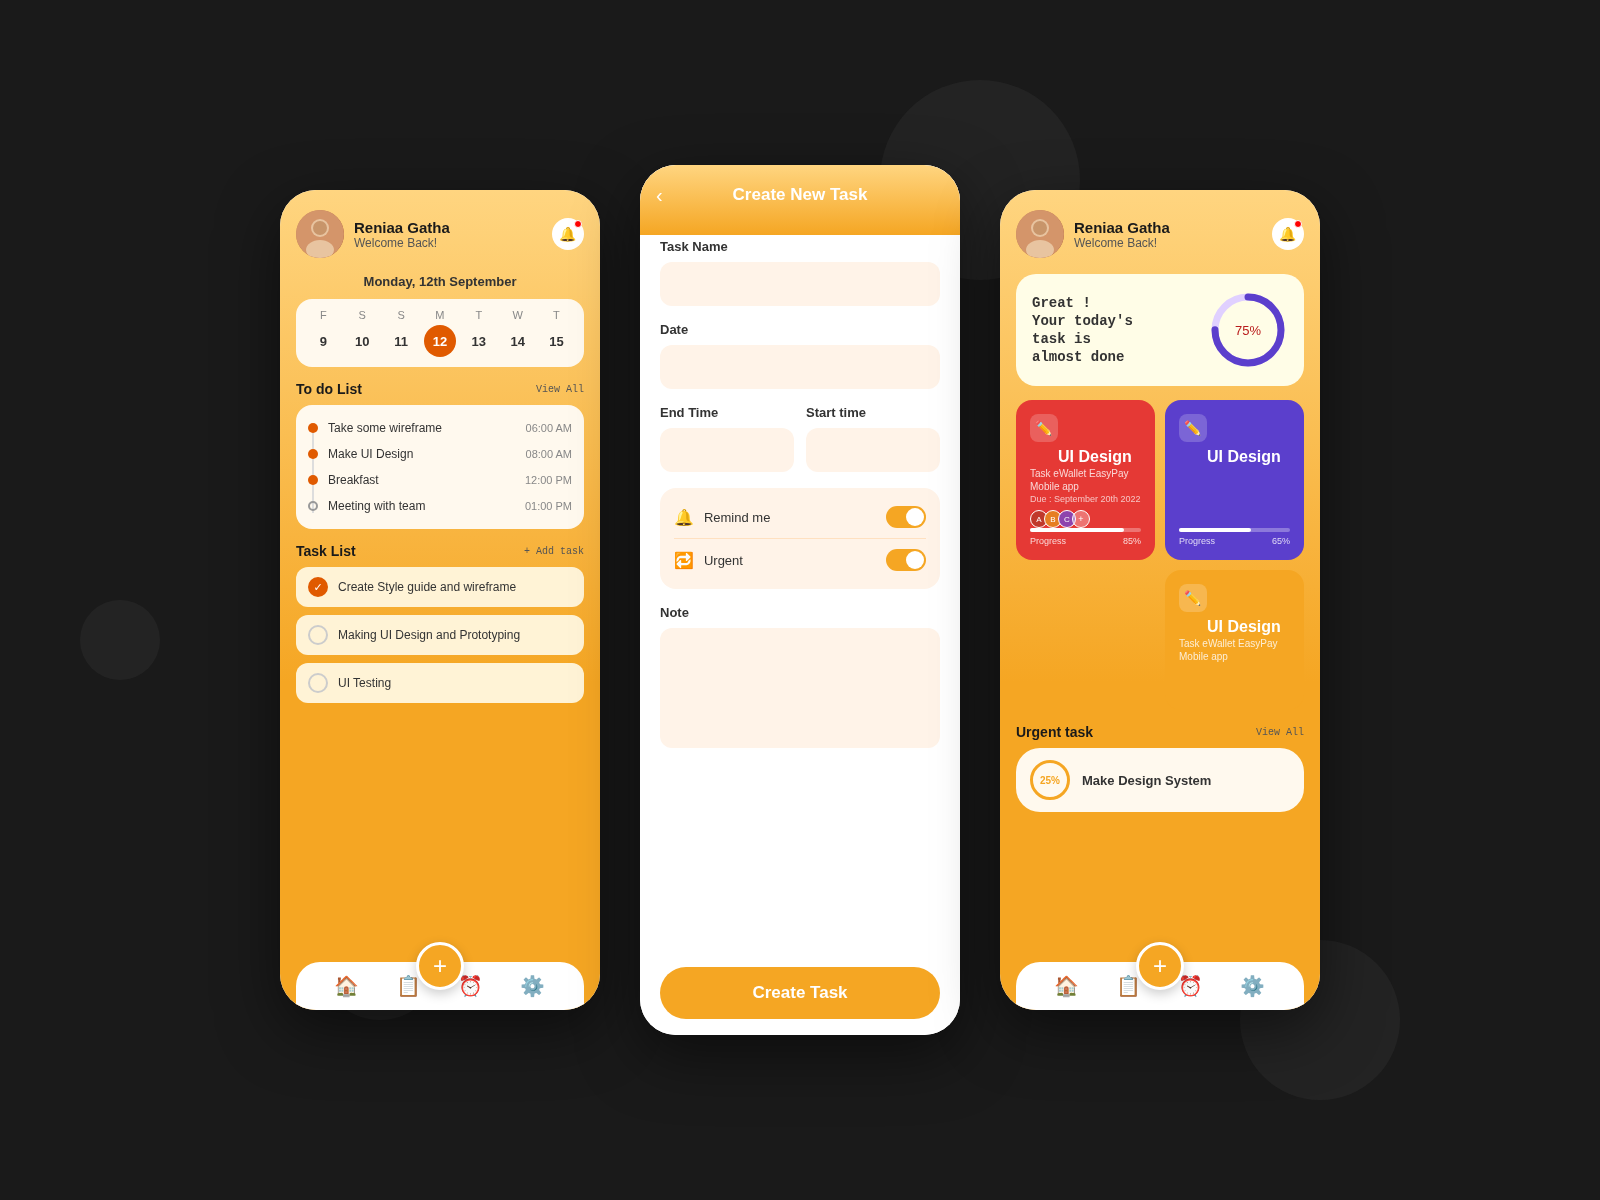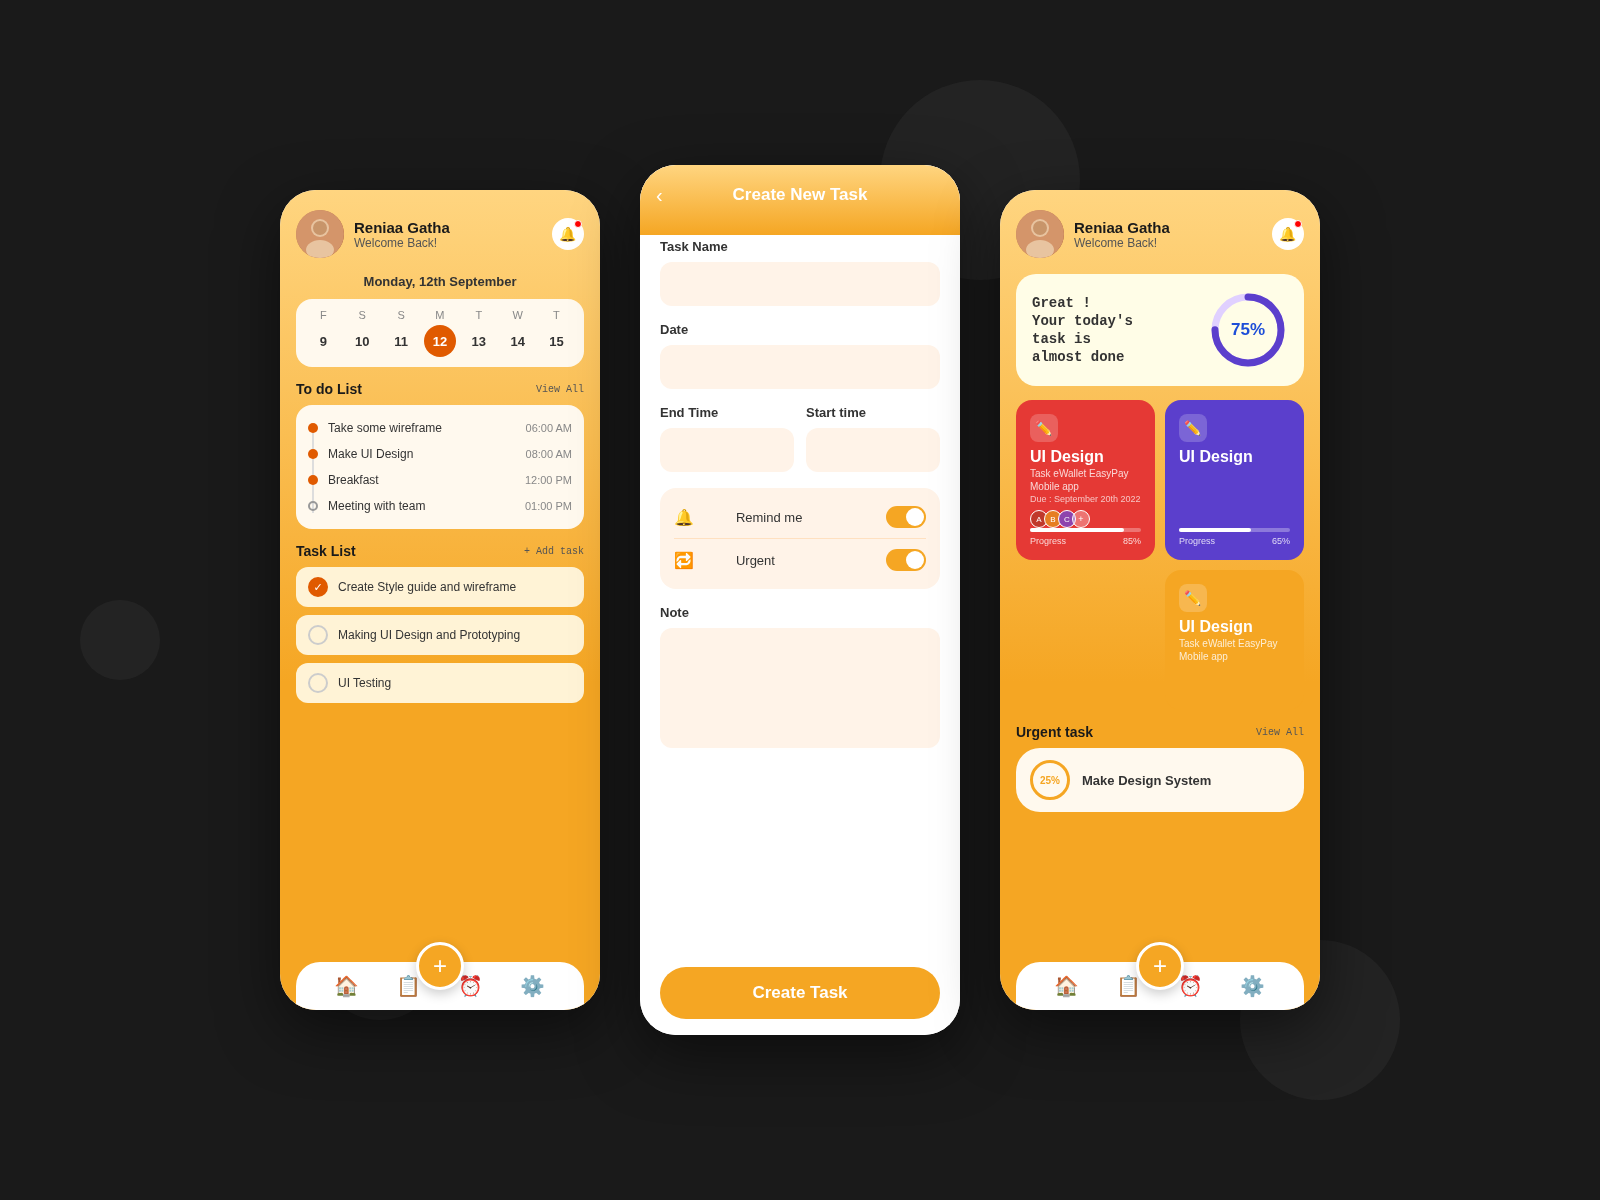--- a/index.html
+++ b/index.html
@@ -322,21 +322,20 @@
     }
     .toggle-icon {
       font-size: 16px;
       margin-right: 10px;
       color: #555;
     }
     .toggle-label {
       flex: 1;
       font-size: 13px;
       color: #333;
-      margin-left: 32px;
     }
     .toggle-switch {
       width: 40px; height: 22px;
       background: #F5A623;
       border-radius: 11px;
       position: relative;
       cursor: pointer;
     }
     .toggle-switch::after {
       content: '';
@@ -413,23 +412,23 @@
       width: 80px; height: 80px;
       position: relative;
     }
     .progress-circle svg {
       transform: rotate(-90deg);
     }
     .progress-pct {
       position: absolute;
       top: 50%; left: 50%;
       transform: translate(-50%, -50%);
-      font-size: 17px;
-      font-weight: 700;
-      color: #1d4ed8;
+      font-size: 13px;
+      font-weight: 400;
+      color: #b91c1c;
     }
 
     
     .task-cards {
       display: grid;
       grid-template-columns: 1fr 1fr;
       gap: 10px;
       margin-bottom: 14px;
     }
     .task-card {
@@ -445,21 +444,21 @@
     .tc-yellow { background: #F5A623; }
     .tc-icon {
       width: 28px; height: 28px;
       border-radius: 8px;
       background: rgba(255,255,255,0.2);
       display: flex; align-items: center; justify-content: center;
       font-size: 14px;
       color: #fff;
       margin-bottom: 6px;
     }
-    .tc-title { font-size: 16px; font-weight: 700; color: #fff; margin-bottom: 2px; }
+    .tc-title { font-size: 16px; font-weight: 700; color: #fff; margin-bottom: 2px; margin-left: 28px; }
     .tc-sub { font-size: 10px; color: rgba(255,255,255,0.8); margin-bottom: 2px; }
     .tc-date { font-size: 9px; color: rgba(255,255,255,0.7); margin-bottom: 6px; }
     .tc-progress-bar {
       height: 4px;
       background: rgba(255,255,255,0.3);
       border-radius: 2px;
       margin-bottom: 4px;
     }
     .tc-progress-fill {
       height: 100%;

